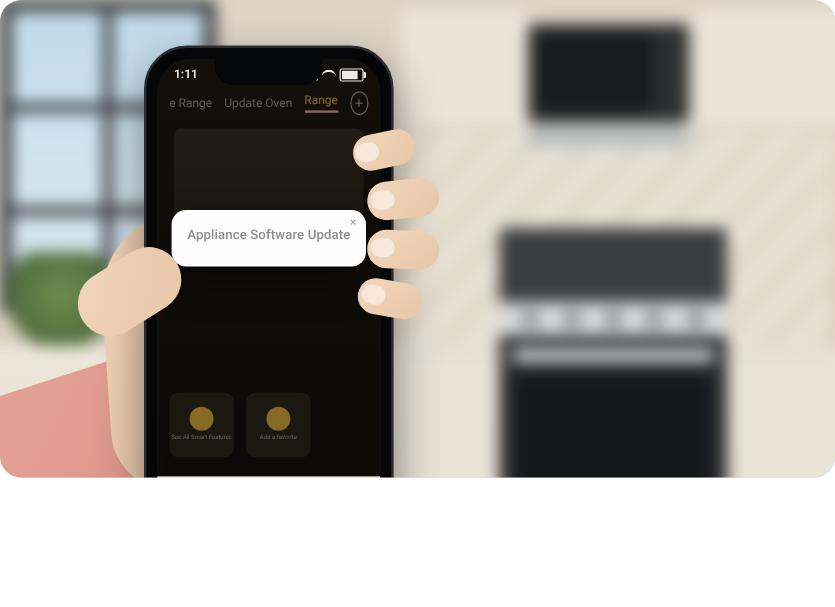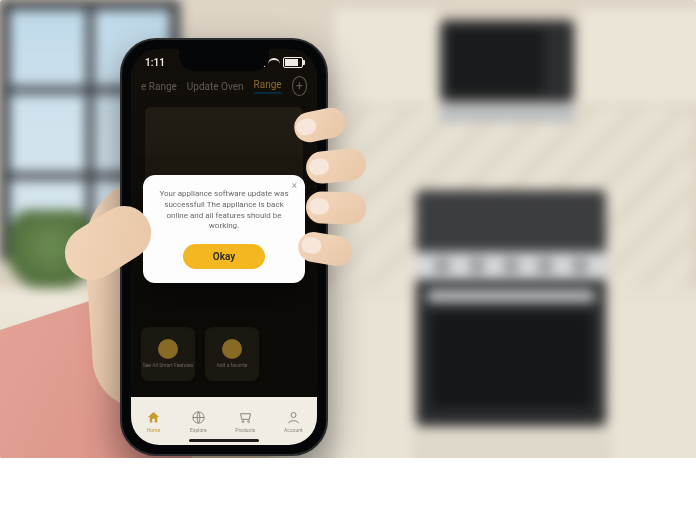--- a/index.html
+++ b/index.html
@@ -1,16 +1,16 @@
 <!DOCTYPE html>
 <html><head>
 <meta charset="utf-8">
 <style>
 html,body{margin:0;padding:0;width:696px;height:506px;overflow:hidden;font-family:-apple-system,BlinkMacSystemFont,"Segoe UI",Roboto,Helvetica,Arial,sans-serif}
-.scene{position:relative;width:696px;height:458px;border-radius:2px;overflow:hidden;background:linear-gradient(180deg,#ded5c6 0%,#e0d7c8 40%,#d3c9ba 100%)}
+.scene{position:relative;width:696px;height:398px;border-radius:18px;overflow:hidden;background:linear-gradient(180deg,#ded5c6 0%,#e0d7c8 40%,#d3c9ba 100%)}
 .bg{position:absolute;inset:0;filter:blur(6px) saturate(.9)}
 .window{position:absolute;left:0;top:0;width:180px;height:260px;background:linear-gradient(180deg,#bcd9ec 0%,#cfe3ef 50%,#d7e6ee 100%)}
 .window .frame{position:absolute;inset:0;border:10px solid #3e4146;box-sizing:border-box}
 .window .bar{position:absolute;background:#3e4146}
 .window .bv{top:0;bottom:0;width:8px;left:calc(50% - 4px)}
 .window .bh1{left:0;right:0;height:8px;top:33%}
 .window .bh2{left:0;right:0;height:8px;top:66%}
 .plant{position:absolute;left:6px;top:210px;width:90px;height:90px;background:radial-gradient(circle at 50% 40%,#6a8f4d 0%,#4e6e38 60%,transparent 70%)}
 .counter{position:absolute;left:-40px;right:-40px;top:288px;height:260px;background:linear-gradient(180deg,#efe8da 0%,#e6dfd0 40%,#d5ccbc 100%)}
 .board{position:absolute;left:10px;top:400px;width:260px;height:100px;background:linear-gradient(180deg,#d9c9a5,#cbb98f);border-radius:6px;transform:perspective(400px) rotateX(42deg)}
@@ -39,21 +39,21 @@
 .bars{display:flex;align-items:flex-end;gap:1px}
 .bars i{width:2px;background:#efeae3;display:block}
 .bars i:nth-child(1){height:3px}.bars i:nth-child(2){height:5px}.bars i:nth-child(3){height:7px}.bars i:nth-child(4){height:9px}
 .wifi{width:12px;height:9px;position:relative}
 .wifi::before{content:"";position:absolute;inset:0;border:2px solid #efeae3;border-bottom:none;border-left:none;border-right:none;border-radius:10px 10px 0 0}
 .batt{width:18px;height:9px;border:1px solid #efeae3;border-radius:2px;position:relative}
 .batt::after{content:"";position:absolute;right:-3px;top:2px;width:2px;height:5px;background:#efeae3;border-radius:0 1px 1px 0}
 .batt i{position:absolute;left:1px;top:1px;bottom:1px;width:70%;background:#efeae3}
 .tabs{position:absolute;top:24px;left:0;right:0;height:26px;display:flex;align-items:center;gap:10px;padding:0 10px;color:#a39a8c;font-size:10px;filter:blur(.6px);z-index:2}
 .tabs .t{white-space:nowrap}
-.tabs .active{color:#e9b83e;border-bottom:2px solid #0c4a6e;padding-bottom:2px}
+.tabs .active{color:#e9b83e;border-bottom:2px solid #fca5a5;padding-bottom:2px}
 .add{margin-left:auto;width:18px;height:18px;border:1.4px solid #a39a8c;border-radius:50%;display:flex;align-items:center;justify-content:center;color:#a39a8c;font-size:12px;line-height:1}
 .appbg{position:absolute;top:50px;left:0;right:0;bottom:0;background:linear-gradient(180deg,#2b241a,#1c1812);filter:blur(2px) brightness(.7)}
 .applimg{position:absolute;top:58px;left:14px;right:14px;height:100px;background:linear-gradient(180deg,#3b3324,#2b2518);border-radius:6px}
 .dim{position:absolute;inset:0;background:rgba(0,0,0,.42);z-index:3}
 .tiles{position:absolute;left:10px;bottom:64px;display:flex;gap:10px;z-index:2}
 .tile{width:54px;height:54px;background:#2f281e;border-radius:8px;display:flex;flex-direction:column;align-items:center;justify-content:center;gap:4px;filter:blur(.6px)}
 .tile .dot{width:20px;height:20px;background:#e9b83e;border-radius:50%}
 .tile .lab{color:#b6ad9c;font-size:5px;text-align:center;line-height:1.1}
 .navbar{position:absolute;bottom:0;left:0;right:0;height:48px;background:#f2ede4;display:flex;align-items:center;justify-content:space-around;z-index:4;filter:blur(.5px)}
 .nav{display:flex;flex-direction:column;align-items:center;gap:1px;color:#8b857a;font-size:5px}
@@ -159,22 +159,21 @@
           <div class="tile">
             <div class="dot"></div>
             <div class="lab">Add a favorite</div>
           </div>
         </div>
 
         <div class="dim"></div>
 
         <div class="modal">
           <div class="x">×</div>
-          <div class="body">Your appliance software update was successful! The appliance is back online and all features should be working.</div>
-          <div class="btn">Okay</div>
+          <div class="title">Appliance Software Update</div>
         </div>
 
         <div class="navbar">
           <div class="nav active">
             <span class="ic">
                 <svg viewBox="0 0 24 24" fill="currentColor">
                   <path d="M12 3l9 8h-3v9h-4v-6H10v6H6v-9H3z"></path>
                 </svg>
               </span>
             <span>Home</span>

